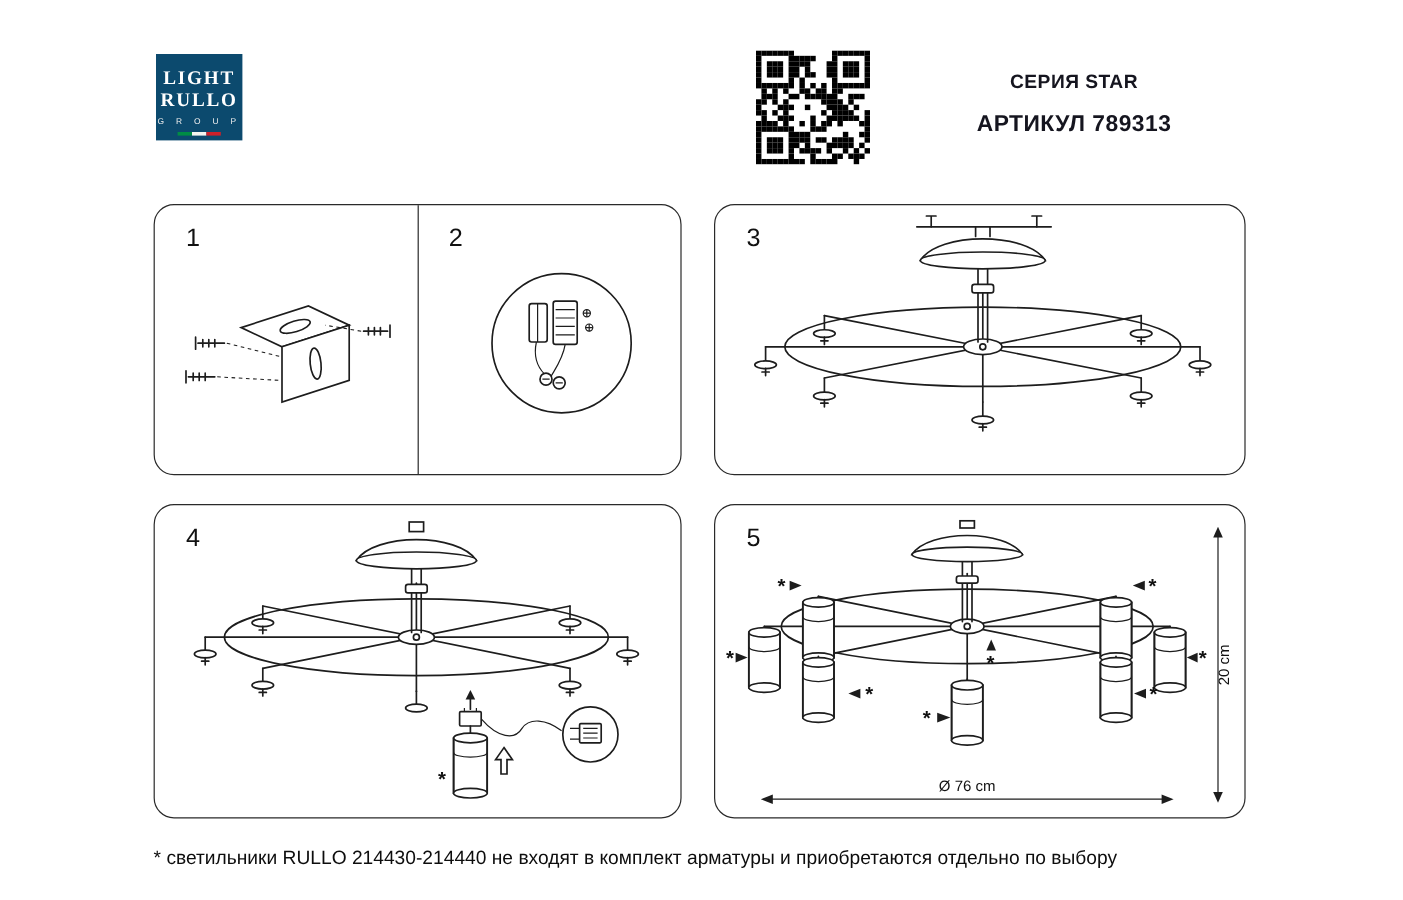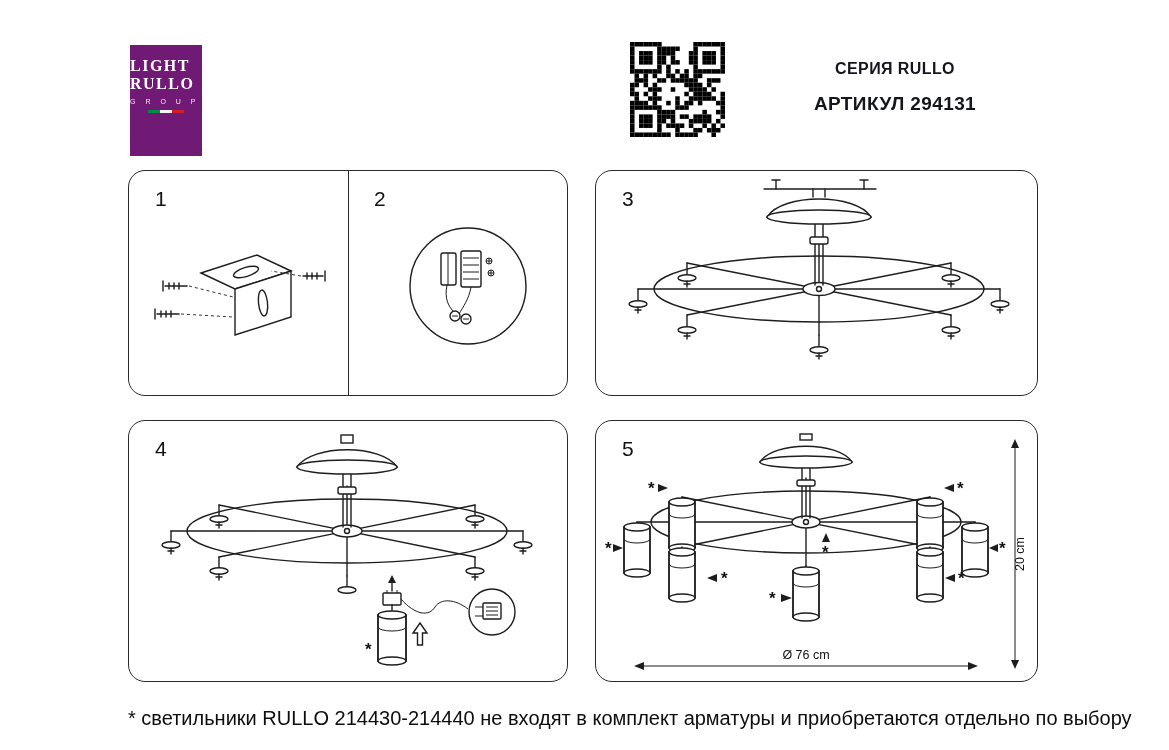--- a/index.html
+++ b/index.html
@@ -1,21 +1,21 @@
 <!DOCTYPE html>
 <html><head>
 <meta charset="utf-8">
 <style>
   * { margin:0; padding:0; box-sizing:border-box; }
   html,body { background:#fff; }
   body { width:1169px; height:750px; font-family:"Liberation Sans", sans-serif; color:#111; }
   .page { position:relative; width:1169px; height:750px; background:#ffffff; overflow:hidden; }
 
   
-  .logo { position:absolute; left:130px; top:45px; width:72px; height:111px; background:#701a75; color:#fff; padding-top:12px; }
+  .logo { position:absolute; left:130px; top:45px; width:72px; height:72px; background:#0c4a6e; color:#fff; text-align:center; padding-top:12px; }
   .logo .l { font-family:"Liberation Serif", serif; font-weight:bold; font-size:16px; letter-spacing:1.5px; line-height:1.15; }
   .logo .grp { font-size:7px; letter-spacing:4px; margin-top:4px; color:#eee; }
   .logo .flag { width:36px; height:3px; margin:5px auto 0; display:flex; }
   .logo .flag span { flex:1; }
   .fl-g { background:#008C45; } .fl-w { background:#F4F5F0; } .fl-r { background:#CD212A; }
 
   .title { position:absolute; left:233px; top:53px; font-size:21.5px; font-weight:bold; line-height:1.45; color:#131313; letter-spacing:0.2px; }
   .qr { position:absolute; left:630px; top:42px; width:95px; height:95px; }
   .meta { position:absolute; left:775px; top:60px; width:240px; text-align:center; color:#15151f; }
   .series { font-size:16px; font-weight:bold; letter-spacing:0.4px; }
@@ -35,21 +35,21 @@
   
   .ln { stroke:#1d1d1d; fill:none; stroke-width:1.4; stroke-linecap:round; }
   .thin { stroke:#1d1d1d; fill:none; stroke-width:1; }
   .fw { fill:#ffffff; stroke:#1d1d1d; stroke-width:1.4; }
   .fk { fill:#1d1d1d; stroke:none; }
   .dash { stroke:#1d1d1d; fill:none; stroke-width:0.9; stroke-dasharray:3 3; }
   svg text { font-family:"Liberation Sans", sans-serif; fill:#111; }
   text.mk { font-size:17px; font-weight:bold; }
   text.dim { font-size:12.5px; }
 
-  .footnote { position:absolute; left:128px; top:707px; font-size:20px; color:#0d0d0d; }
+  .footnote { position:absolute; left:128px; top:707px; font-size:16px; color:#0d0d0d; }
 </style>
 </head>
 <body>
 
 <div class="page">
 
   <div class="logo">
     <div class="l">LIGHT</div>
     <div class="l">RULLO</div>
     <div class="grp">G R O U P</div>
@@ -302,22 +302,22 @@
       <rect x="36" y="90" width="4.5" height="4.5" fill="#000"></rect>
       <rect x="45" y="90" width="4.5" height="4.5" fill="#000"></rect>
       <rect x="49.5" y="90" width="4.5" height="4.5" fill="#000"></rect>
       <rect x="54" y="90" width="4.5" height="4.5" fill="#000"></rect>
       <rect x="58.5" y="90" width="4.5" height="4.5" fill="#000"></rect>
       <rect x="63" y="90" width="4.5" height="4.5" fill="#000"></rect>
       <rect x="81" y="90" width="4.5" height="4.5" fill="#000"></rect>
     </svg>
 
   <div class="meta">
-    <div class="series">СЕРИЯ RULLO</div>
-    <div class="article">АРТИКУЛ 294131</div>
+    <div class="series">СЕРИЯ STAR</div>
+    <div class="article">АРТИКУЛ 789313</div>
   </div>
 
   <section class="panel" id="panel12">
     <div class="divider"></div>
     <span class="num">1</span>
     <span class="num num2">2</span>
 
     <svg class="draw" style="left:10px; top:50px;" width="205" height="160" viewBox="0 0 205 160">
       <g>
         <path class="fw" d="M 62 52 L 118 34 L 152 50 L 96 68 Z"></path>

